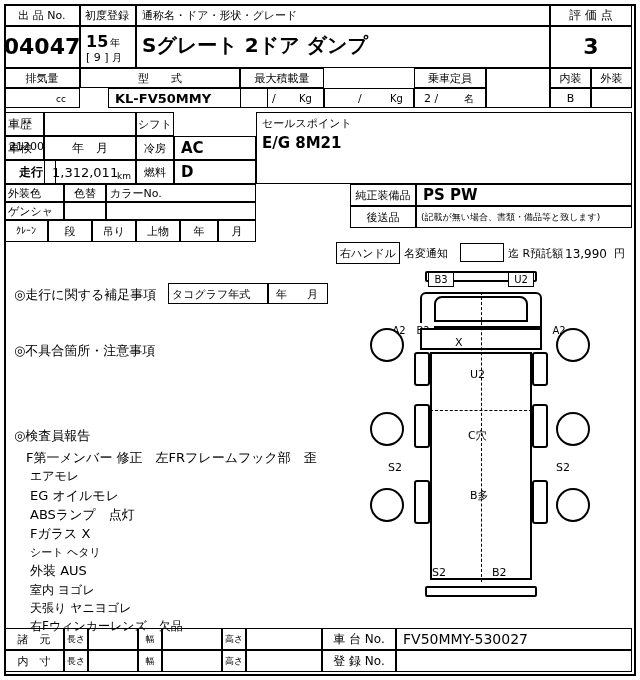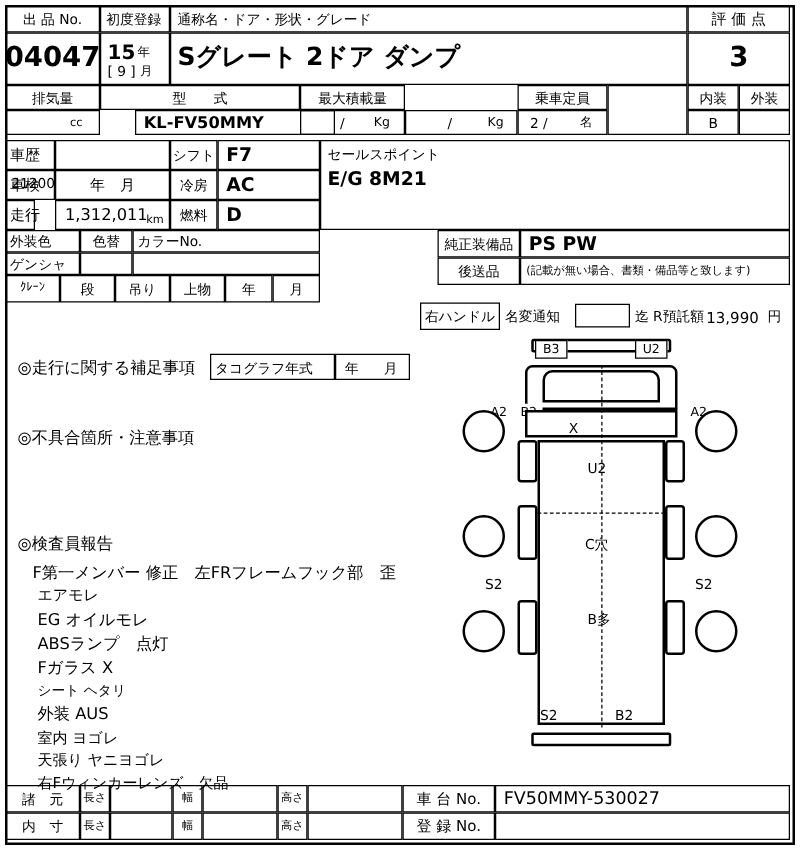--- a/index.html
+++ b/index.html
@@ -134,28 +134,27 @@
   <div class="lbl f10" style="left:464px; top:94px;">名</div>
 
   <div class="bx lbl ctr f11" style="left:550px; top:88px; width:41px; height:20px;">B</div>
   <div class="bx lbl ctr f11" style="left:591px; top:88px; width:41px; height:20px;"></div>
 
   <div class="bx" style="left:486px; top:68px; width:64px; height:40px;"></div>
 
   <div class="bx lbl lft f12" style="left:4px; top:112px; width:40px; height:24px; padding-left:3px;">車歴</div>
   <div class="bx" style="left:44px; top:112px; width:92px; height:24px;"></div>
   <div class="bx lbl ctr f11" style="left:136px; top:112px; width:38px; height:24px;">シフト</div>
-  <div class="bx lbl lft f15 b" style="left:174px; top:112px; width:82px; height:24px; padding-left:6px;">F7</div>
 
   <div class="bx lbl lft f12" style="left:4px; top:136px; width:40px; height:24px; padding-left:3px;">車検</div>
   <div class="bx lbl ctr f12" style="left:44px; top:136px; width:92px; height:24px;">年　月</div>
   <div class="bx lbl ctr f11" style="left:136px; top:136px; width:38px; height:24px;">冷房</div>
   <div class="bx lbl lft f15 b" style="left:174px; top:136px; width:82px; height:24px; padding-left:6px;">AC</div>
 
-  <div class="bx lbl lft f12" style="left:4px; top:160px; width:24px; height:24px; padding-left:3px;">走行</div>
+  <div class="bx lbl lft f12" style="left:4px; top:160px; width:52px; height:24px; padding-left:14px;font-weight:bold;">走行</div>
   <div class="bx" style="left:44px; top:160px; width:92px; height:24px;"></div>
   <div class="lbl f13" style="left:52px; top:166px;">1,312,011</div>
   <div class="lbl f9" style="left:117px; top:172px;">km</div>
   <div class="bx lbl ctr f11" style="left:136px; top:160px; width:38px; height:24px;">燃料</div>
   <div class="bx lbl lft f15 b" style="left:174px; top:160px; width:82px; height:24px; padding-left:6px;">D</div>
 
   <div class="bx lbl lft f11" style="left:4px; top:184px; width:60px; height:18px; padding-left:3px;">外装色</div>
   <div class="bx" style="left:4px; top:202px; width:60px; height:18px;"></div>
   <div class="lbl f11" style="left:8px; top:206px;">ゲンシャ</div>
 

